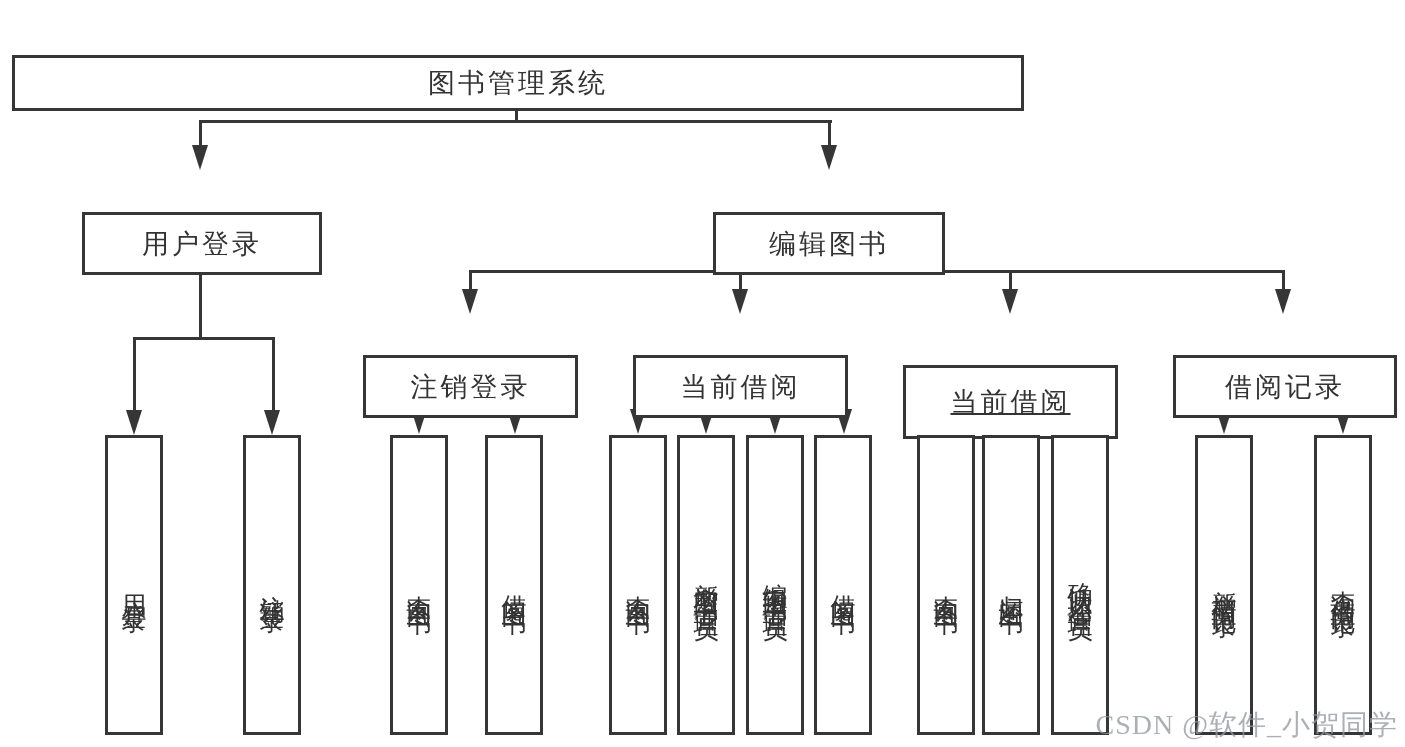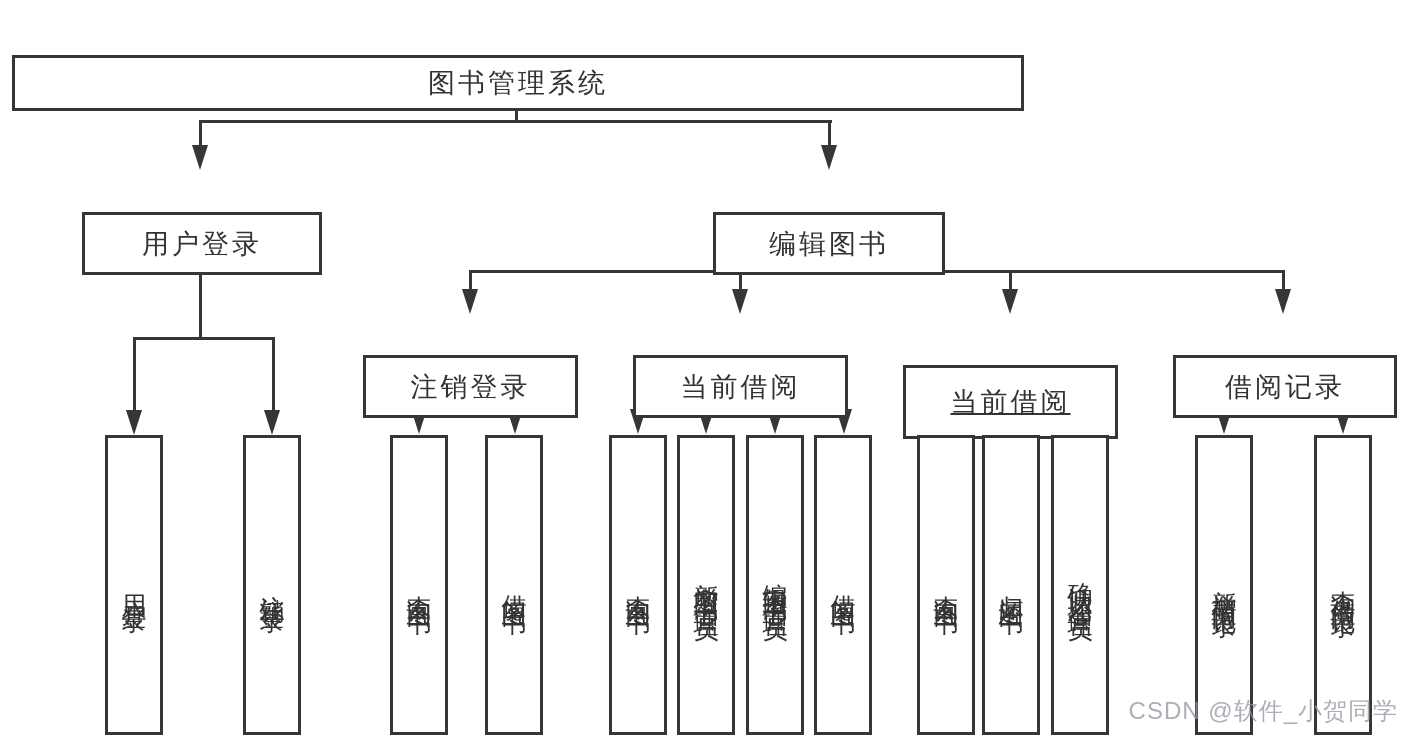--- a/index.html
+++ b/index.html
@@ -21,23 +21,23 @@
   }
   .hl, .vl { position:absolute; background:#363636; z-index:1; }
   .hl { height:3px; }
   .vl { width:3px; }
   .arrow {
     position:absolute; width:0; height:0; z-index:1;
     border-left:8px solid transparent; border-right:8px solid transparent;
     border-top:25px solid #363636;
   }
   .watermark {
-    position:absolute; right:7px; bottom:20px;
-    font-size:24px; letter-spacing:1px;
-    color:rgba(148,152,161,0.78); z-index:5; white-space:nowrap;
+    position:absolute; right:7px; bottom:3px;
+    font-size:28px; letter-spacing:1px;
+    color:rgba(148,152,161,0.78); z-index:5; white-space:nowrap;font-family:Liberation Serif, serif;
   }
 </style>
 </head>
 <body>
 
 <div class="canvas">
 
   <div>
 
     <div class="vl" style="left:515px; top:69px; height:51px;"></div>

